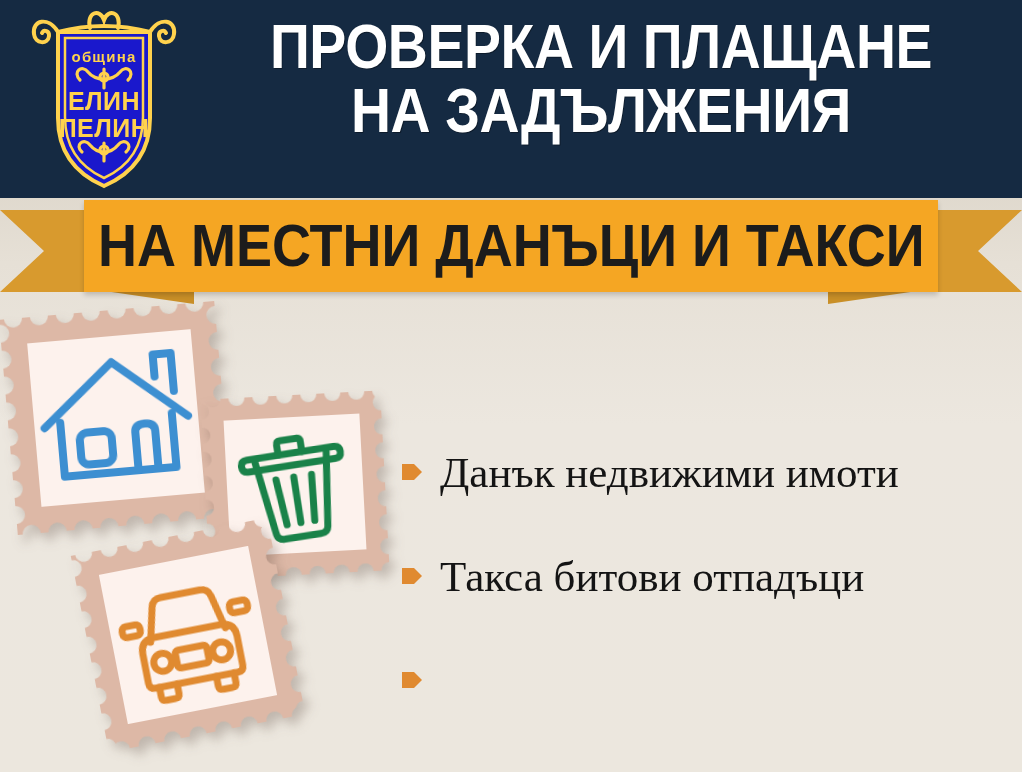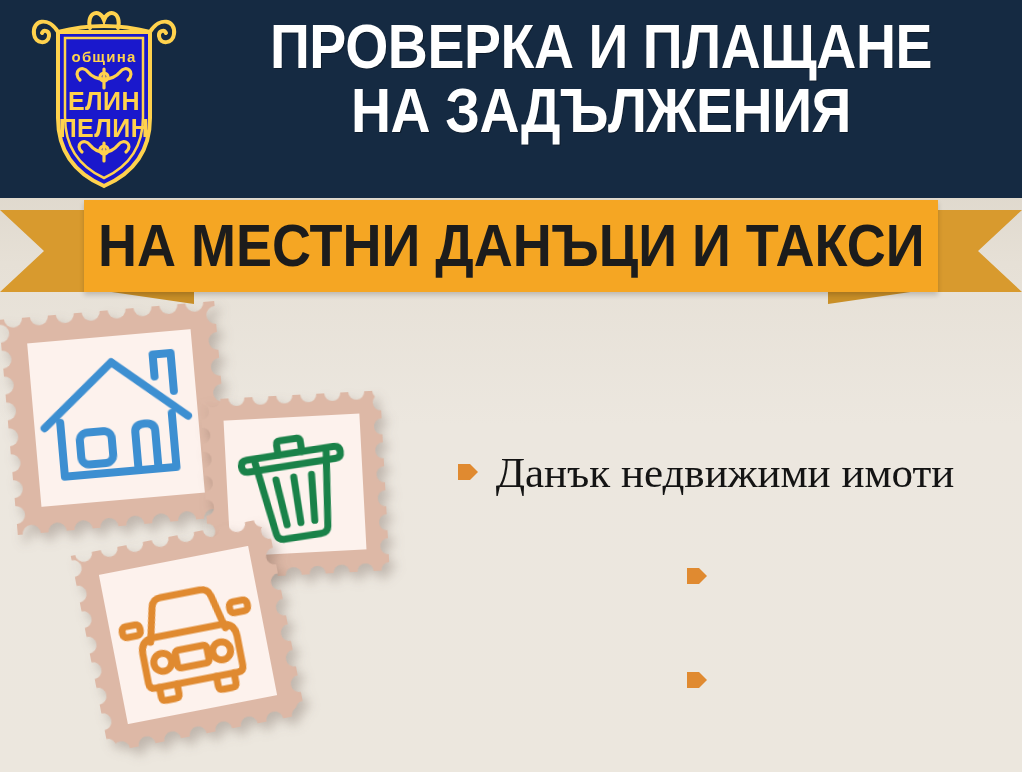--- a/index.html
+++ b/index.html
@@ -64,21 +64,21 @@
   
   .stamps{position:absolute;left:0;top:300px;width:420px;height:472px;}
   .stamp{position:absolute;filter:drop-shadow(5px 8px 6px rgba(90,70,60,.3));}
   .stamp svg{display:block;}
 
   
   .bullets{
     position:absolute;left:400px;top:420px;width:610px;
   }
   .bullet-row{
-    display:flex;align-items:center;height:104px;justify-content:center;
+    display:flex;align-items:center;height:104px;
   }
   .bullet-marker{width:26px;height:26px;flex:0 0 26px;margin-right:14px;}
   .bullet-marker svg{display:block;}
   .bullet-label{
     font-family:"Liberation Serif", serif;
     font-size:43px;color:#141414;line-height:1;white-space:nowrap;
   }
 </style>
 </head>
 <body>
@@ -314,20 +314,21 @@
       </span>
       <span class="bullet-label">Данък недвижими имоти</span>
     </div>
 
     <div class="bullet-row">
       <span class="bullet-marker">
         <svg width="26" height="26" viewBox="0 0 26 26" xmlns="http://www.w3.org/2000/svg">
           <path d="M2 5 L14 5 L22 13 L14 21 L2 21 Z" fill="#e08a30"></path>
         </svg>
       </span>
+      <span class="bullet-label">Такса битови отпадъци</span>
     </div>
 
     <div class="bullet-row">
       <span class="bullet-marker">
         <svg width="26" height="26" viewBox="0 0 26 26" xmlns="http://www.w3.org/2000/svg">
           <path d="M2 5 L14 5 L22 13 L14 21 L2 21 Z" fill="#e08a30"></path>
         </svg>
       </span>
     </div>
 

